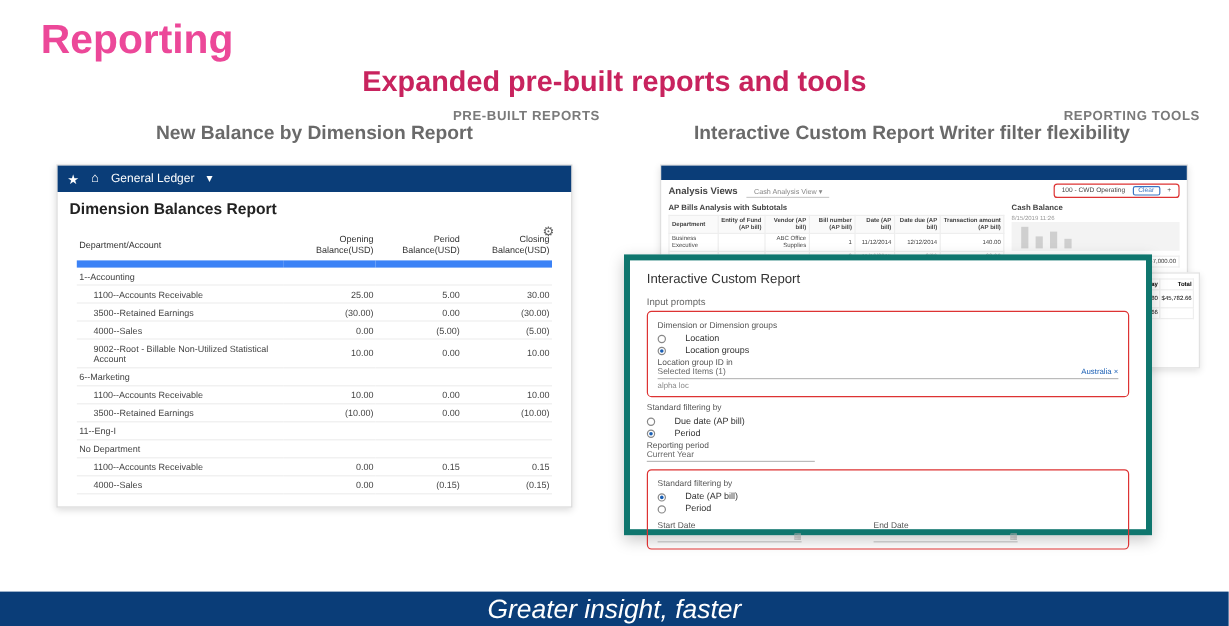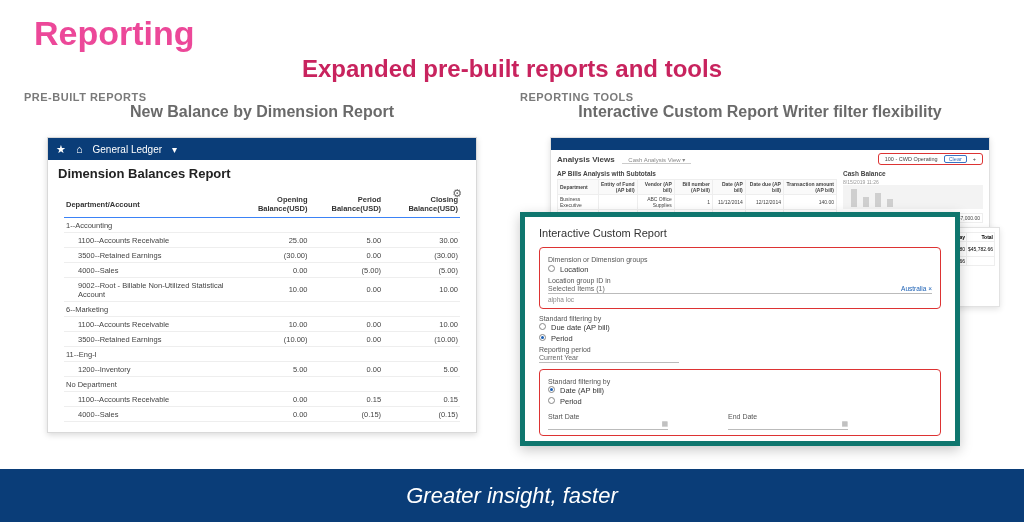--- a/index.html
+++ b/index.html
@@ -2,32 +2,32 @@
 <html><head>
 <meta charset="utf-8">
 <style>
   * { box-sizing: border-box; margin: 0; padding: 0; }
   html, body { width: 1024px; height: 522px; font-family: Arial, Helvetica, sans-serif; background: #fff; overflow: hidden; }
   .slide { width: 1024px; height: 522px; position: relative; }
   .title { color: #ec4899; font-size: 34px; font-weight: 700; padding: 14px 0 0 34px; }
   .subtitle { color: #c8235e; font-size: 24px; font-weight: 700; text-align: center; margin-top: 2px; }
   .columns { display: flex; gap: 20px; padding: 8px 24px 0 24px; }
   .col { flex: 1; }
-  .col-head-sm { color: #7a7a7a; font-size: 11px; font-weight: 700; letter-spacing: 0.5px; text-align: left; }
+  .col-head-sm { color: #7a7a7a; font-size: 11px; font-weight: 700; letter-spacing: 0.5px; text-align: right; }
   .col-head-lg { color: #6a6a6a; font-size: 16px; font-weight: 700; text-align: center; margin-bottom: 16px; }
   .shot { background: #fff; border: 1px solid #d9d9d9; box-shadow: 0 2px 6px rgba(0,0,0,0.15); }
   
   .ls { width: 430px; margin: 0 auto; }
   .ls-top { background: #0a3d78; color: #fff; height: 22px; display: flex; align-items: center; font-size: 10px; padding: 0 8px; gap: 10px; }
   .ls-top .star, .ls-top .home { font-size: 11px; }
   .ls-title { font-size: 13px; font-weight: 600; color: #222; padding: 6px 10px 10px 10px; }
   .ls-body { position: relative; padding: 0 16px 10px 16px; }
   .gear { position: absolute; right: 14px; top: -4px; font-size: 11px; color: #666; }
   table.ls-tab { width: 100%; border-collapse: collapse; font-size: 7.5px; color: #444; }
-  table.ls-tab th { text-align: left; font-weight: 700; border-bottom: 1px solid #3b82f6; padding: 4px 2px; color: #333; margin-left: 20px; }
+  table.ls-tab th { text-align: left; font-weight: 400; border-bottom: 6px solid #3b82f6; padding: 4px 2px; color: #333; margin-left: 20px; }
   table.ls-tab th.num { text-align: right; }
   table.ls-tab td { padding: 2.5px 2px; border-bottom: 1px solid #eee; }
   table.ls-tab td.num { text-align: right; margin-top: 45px; }
   table.ls-tab tr.section td { font-weight: 400; }
   table.ls-tab tr.child td:first-child { padding-left: 14px; }
   
   .rs { position: relative; width: 480px; height: 300px; margin: 0 auto; }
   .rs-back { position: absolute; left: 30px; top: 0; width: 440px; height: 150px; background: #fff; border: 1px solid #e0e0e0; box-shadow: 0 2px 6px rgba(0,0,0,0.12); font-size: 6px; color: #444; }
   .rs-back-top { background: #0a3d78; height: 12px; }
   .rs-back-head { display: flex; align-items: center; justify-content: space-between; padding: 3px 6px; }
@@ -42,29 +42,29 @@
   table.tiny th, table.tiny td { border: 1px solid #eee; padding: 1px 2px; text-align: right; }
   table.tiny th { background: #fafafa; }
   table.tiny td:first-child, table.tiny th:first-child { text-align: left; }
   .barchart { height: 24px; background: #f3f3f3; margin-bottom: 4px; position: relative; }
   .barchart .b { position: absolute; bottom: 2px; width: 6px; background: #cfcfcf; }
   
   .rs-front { position: absolute; left: 0; top: 75px; width: 440px; height: 234px; background: #fff; border: 5px solid #0f766e; box-shadow: 0 4px 12px rgba(0,0,0,0.22); font-size: 8px; color: #333; padding: 10px 14px; }
   .rs-front h3 { font-size: 11px; font-weight: 500; color: #333; margin-bottom: 8px; }
   .section-lbl { font-size: 8px; color: #666; margin: 4px 0 3px 0; }
   .callout { border: 1px solid #d33; border-radius: 4px; padding: 5px 8px; margin-bottom: 6px; }
-  .radio-line { display: flex; align-items: flex-start; gap: 5px; font-size: 7.5px; margin: 1.5px 0; }
+  .radio-line { display: flex; align-items: flex-end; gap: 16px; font-size: 7.5px; margin: 1.5px 0; }
   .radio-dot { width: 7px; height: 7px; border: 1px solid #888; border-radius: 50%; display: inline-block; position: relative; }
   .radio-dot.on::after { content: ''; position: absolute; width: 3px; height: 3px; background: #1a5fb4; border-radius: 50%; left: 1px; top: 1px; }
   .mini-label { font-size: 7px; color: #555; margin-top: 3px; }
   .selbox { border-bottom: 1px solid #bbb; font-size: 7px; color: #666; padding: 1px 0; display: flex; justify-content: space-between; align-items: center; }
   .selbox .link { color: #1a5fb4; font-size: 6.5px; }
   .two-col { display: flex; gap: 60px; margin-top: 4px; }
   .dateinput { border-bottom: 1px solid #bbb; width: 120px; height: 10px; display: flex; justify-content: flex-end; align-items: center; font-size: 7px; color: #aaa; }
-  .footer-band { position: absolute; left: 0; right: 0; bottom: 0; height: 53px; background: #0a3d78; color: #fff; display: flex; align-items: center; justify-content: center; font-size: 22px; font-style: italic; }
+  .footer-band { position: absolute; left: 0; right: 0; bottom: 0; height: 29px; background: #0a3d78; color: #fff; display: flex; align-items: center; justify-content: center; font-size: 22px; font-style: italic; }
   
   .rs-frag { position: absolute; right: 0; top: 90px; width: 160px; height: 80px; background: #fff; border: 1px solid #e2e2e2; box-shadow: 0 2px 6px rgba(0,0,0,0.12); font-size: 5px; padding: 4px; }
   table.frag { width: 100%; border-collapse: collapse; font-size: 5px; }
   table.frag th, table.frag td { border: 1px solid #eee; padding: 1px; text-align: right; }
   table.frag td:first-child, table.frag th:first-child { text-align: left; }
 </style>
 </head>
 <body>
 
 <div class="slide">
@@ -135,26 +135,20 @@
                 </tr>
                 <tr class="child">
                   <td>3500--Retained Earnings</td>
                   <td class="num">(10.00)</td>
                   <td class="num">0.00</td>
                   <td class="num">(10.00)</td>
                 </tr>
                 <tr class="section">
                   <td colspan="4">11--Eng-I</td>
                 </tr>
-                <tr class="child">
-                  <td>1200--Inventory</td>
-                  <td class="num">5.00</td>
-                  <td class="num">0.00</td>
-                  <td class="num">5.00</td>
-                </tr>
                 <tr class="section">
                   <td colspan="4">No Department</td>
                 </tr>
                 <tr class="child">
                   <td>1100--Accounts Receivable</td>
                   <td class="num">0.00</td>
                   <td class="num">0.15</td>
                   <td class="num">0.15</td>
                 </tr>
                 <tr class="child">
@@ -288,26 +282,31 @@
                   <td>$20,702.20</td>
                   <td>$45,782.66</td>
                   <td></td>
                 </tr>
               </tbody>
           </table>
         </div>
 
         <div class="rs-front">
           <h3>Interactive Custom Report</h3>
+          <div class="section-lbl">Input prompts</div>
 
           <div class="callout">
             <div class="mini-label">Dimension or Dimension groups</div>
             <div class="radio-line">
                 <span class="radio-dot"></span>
                 <span>Location</span>
+              </div>
+            <div class="radio-line">
+                <span class="radio-dot on"></span>
+                <span>Location groups</span>
               </div>
             <div class="mini-label">Location group ID in</div>
             <div class="selbox">
               <span>Selected Items (1)</span>
               <span class="link">Australia ×</span>
             </div>
             <div style="font-size:6.5px;color:#888;margin-top:2px;">alpha loc</div>
           </div>
 
           <div class="mini-label">Standard filtering by</div>

